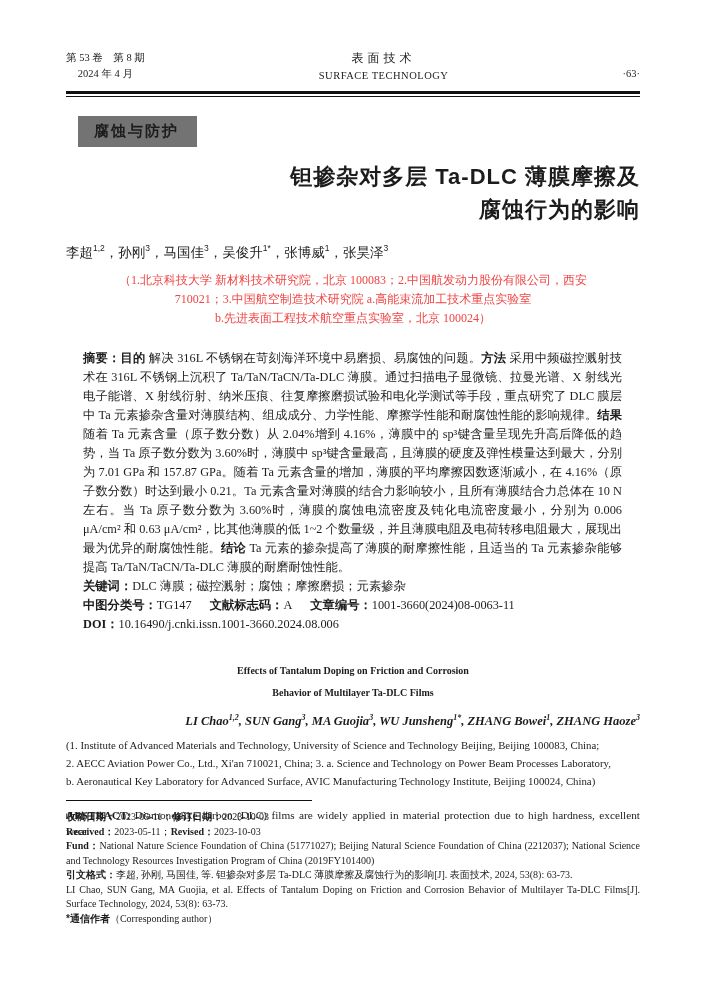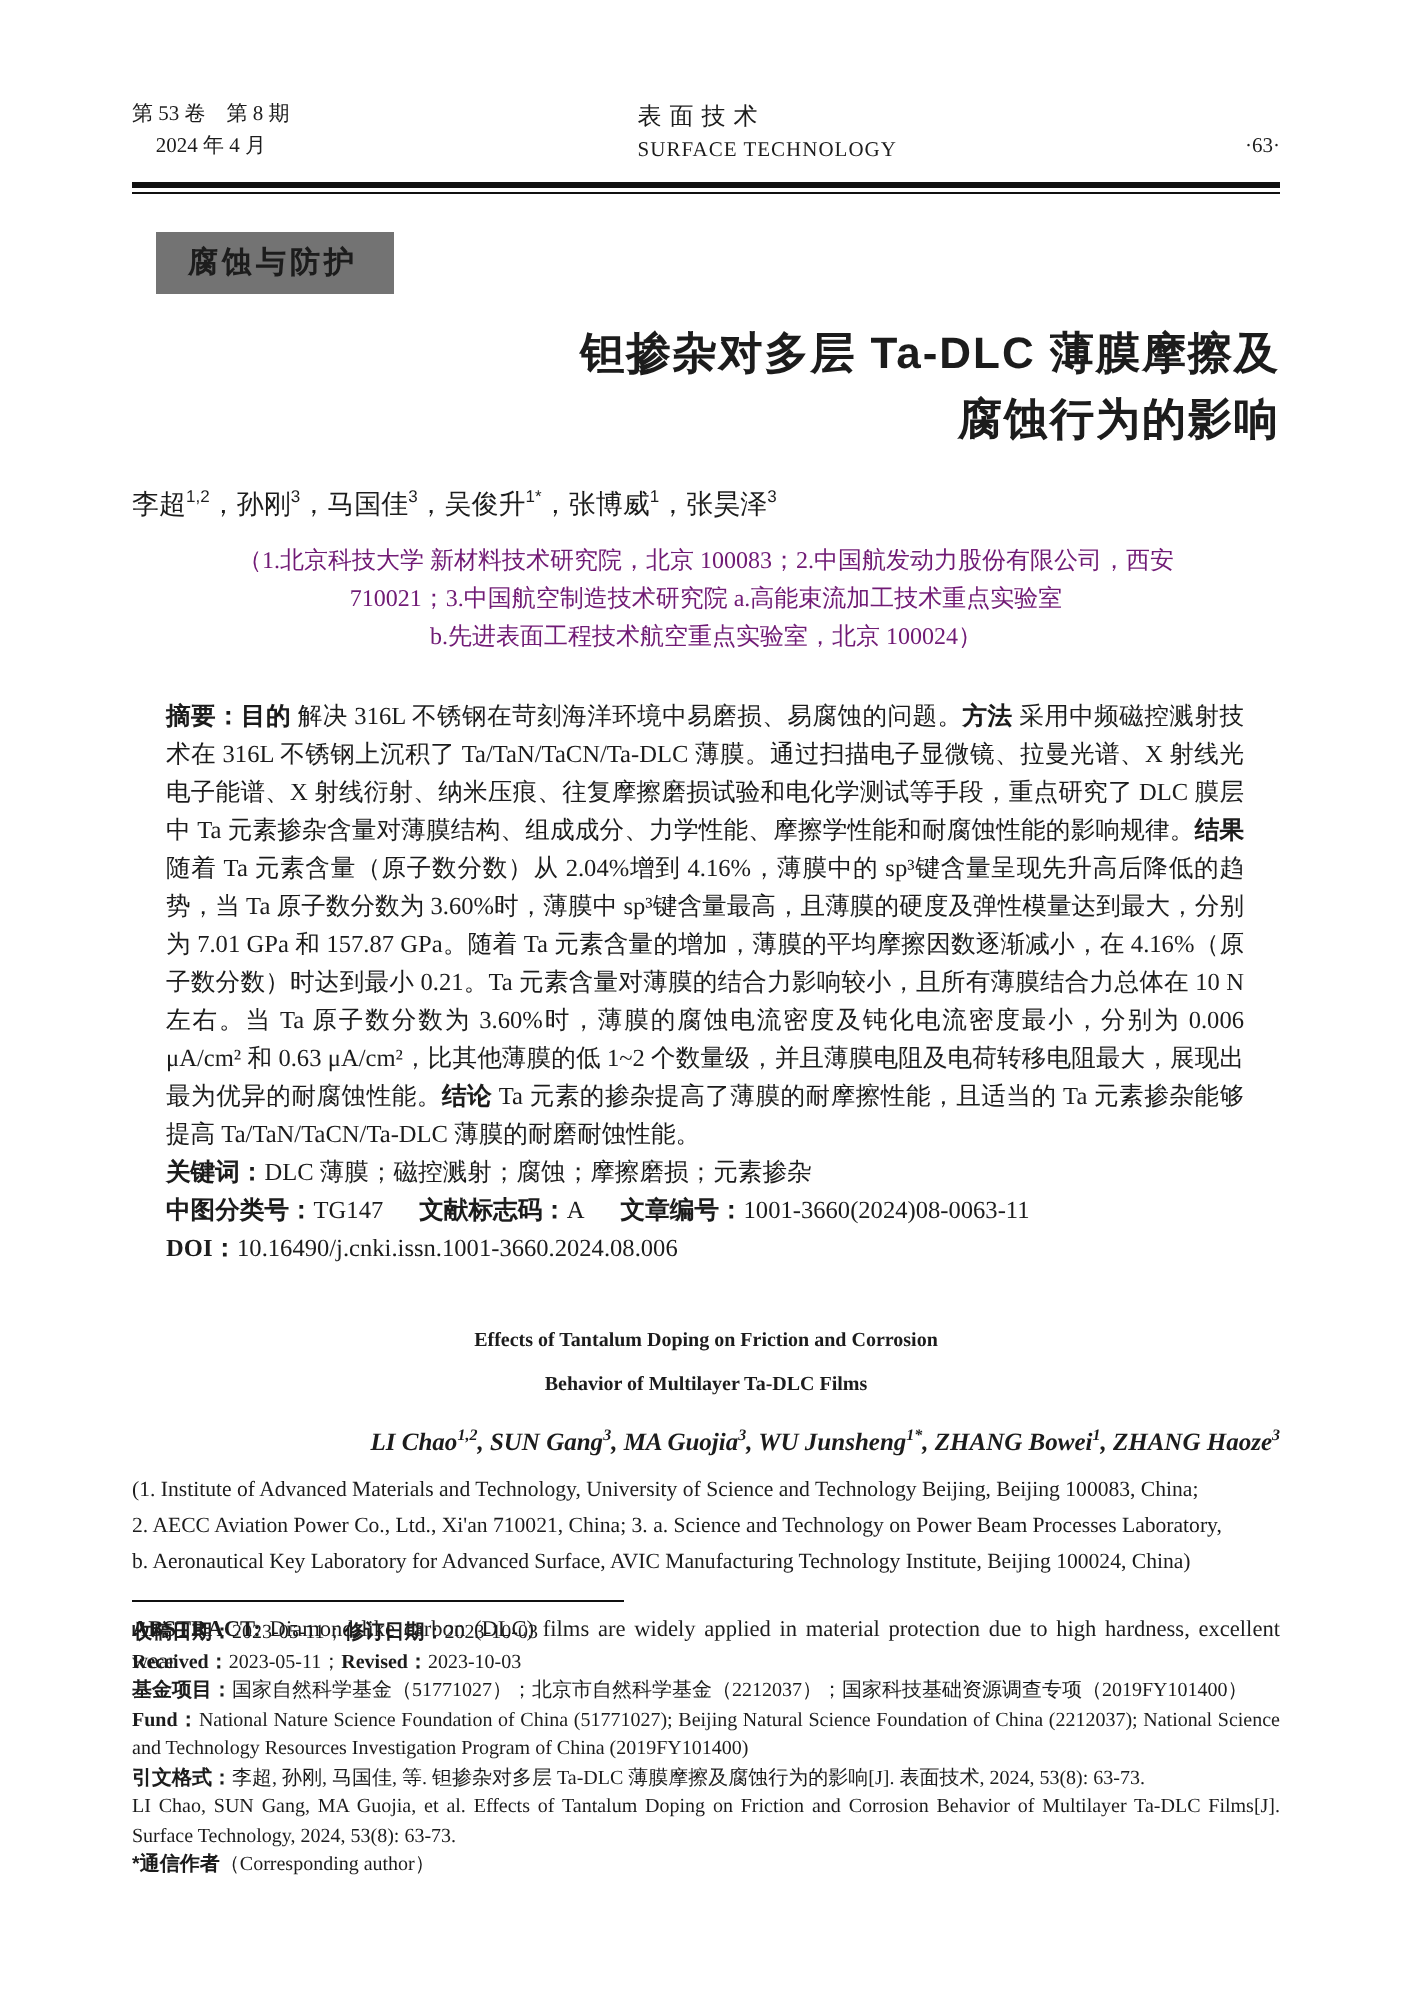--- a/index.html
+++ b/index.html
@@ -12,21 +12,21 @@
     font-family:"Liberation Serif","DejaVu Serif",serif;
     color:#1c1c1c;
     overflow:hidden;
   }
   .sans{font-family:"Liberation Sans","DejaVu Sans",sans-serif;}
   .b{font-weight:bold;}
 
   
   .hdr{display:flex;align-items:flex-start;justify-content:space-between;height:38px;}
   .hdr-left{font-size:10.5px;line-height:16px;text-align:center;}
-  .hdr-center{font-size:12px;line-height:17px;}
+  .hdr-center{font-size:12px;line-height:17px;text-align:center;}
   .hdr-center .jzh{letter-spacing:4px;}
   .hdr-center .jen{font-size:10.5px;letter-spacing:0.5px;}
   .hdr-right{font-size:10.5px;line-height:16px;padding-top:16px;}
 
   .double-rule{margin-top:3px;height:2px;border-top:3px solid #101010;border-bottom:1px solid #101010;}
 
   .category-box{
     margin-top:19px;margin-left:12px;
     display:inline-block;
     background:#737373;
@@ -41,21 +41,21 @@
     font-size:22px;line-height:33px;font-weight:bold;
     letter-spacing:1px;
   }
   .authors-zh{
     margin-top:17px;text-align:left;
     font-size:13.5px;
   }
   .authors-zh sup{font-size:8.5px;}
   .affil-zh{
     margin-top:9px;text-align:center;
-    font-size:12px;line-height:19px;color:#701a75;
+    font-size:12px;line-height:19px;color:#ef4444;
   }
 
   .abstract-blk{margin:21px 18px 0 17px;}
   .abstract-zh{
     font-size:12.3px;line-height:19px;
     text-align:justify;
   }
   .zh-label{font-family:"Liberation Sans","DejaVu Sans",sans-serif;font-weight:bold;}
   .meta-line{font-size:12.3px;line-height:19px;}
   .meta-line .gap{margin-right:18px;}
@@ -152,23 +152,20 @@
 
   <div class="footnote">
     <div class="foot-rule"></div>
     <div class="fline">
       <span class="zh-label">收稿日期：</span><span>2023-05-11；</span><span class="zh-label">修订日期：</span><span>2023-10-03</span>
     </div>
     <div class="fline">
       <span class="b">Received：</span><span>2023-05-11；</span><span class="b">Revised：</span><span>2023-10-03</span>
     </div>
     <div class="fline">
-      <span class="zh-label">基金项目：</span><span>国家自然科学基金（51771027）；北京市自然科学基金（2212037）；国家科技基础资源调查专项（2019FY101400）</span>
-    </div>
-    <div class="fline">
       <span class="b">Fund：</span><span>National Nature Science Foundation of China (51771027); Beijing Natural Science Foundation of China (2212037); National Science and Technology Resources Investigation Program of China (2019FY101400)</span>
     </div>
     <div class="fline">
       <span class="zh-label">引文格式：</span><span>李超, 孙刚, 马国佳, 等. 钽掺杂对多层 Ta-DLC 薄膜摩擦及腐蚀行为的影响[J]. 表面技术, 2024, 53(8): 63-73.</span>
     </div>
     <div class="fline">
       <span>LI Chao, SUN Gang, MA Guojia, et al. Effects of Tantalum Doping on Friction and Corrosion Behavior of Multilayer Ta-DLC Films[J]. Surface Technology, 2024, 53(8): 63-73.</span>
     </div>
     <div class="fline">
       <span class="zh-label">*通信作者</span><span>（Corresponding author）</span>

